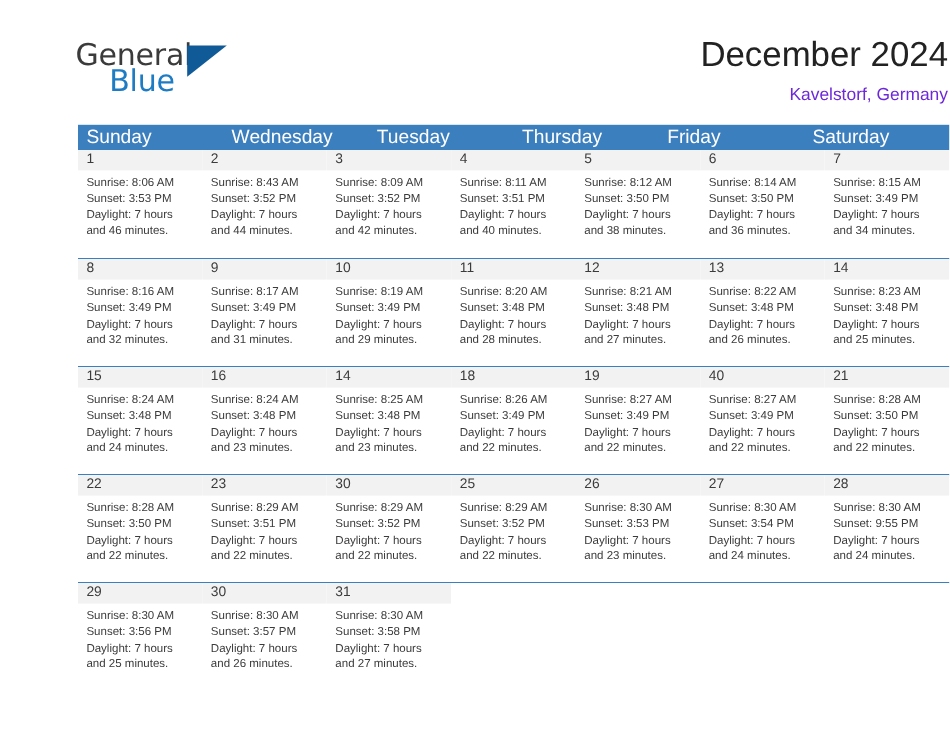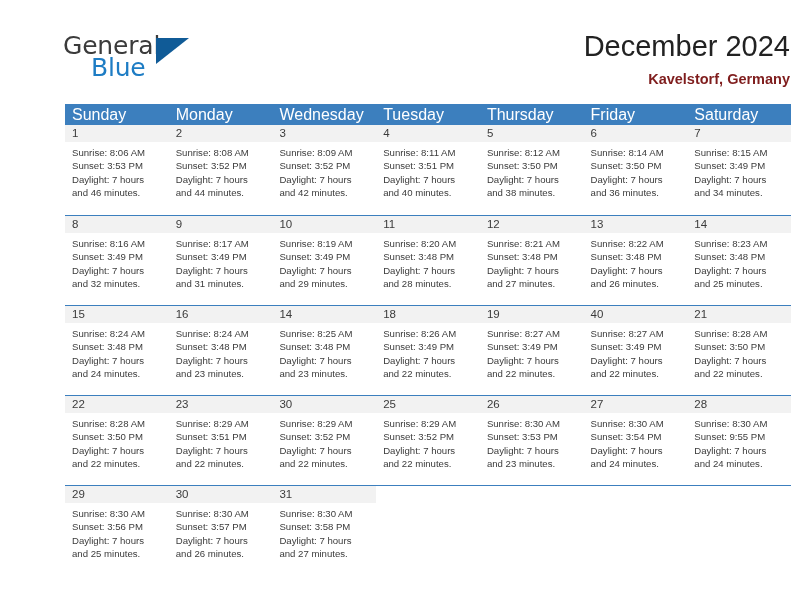--- a/index.html
+++ b/index.html
@@ -75,22 +75,22 @@
   }
   .cal-title {
     font-size: 29px;
     color: #222222;
     font-weight: 400;
     line-height: 1.15;
     white-space: nowrap;
   }
   .cal-subtitle {
     font-size: 14.5px;
-    color: #7f1d1d;
-    font-weight: 700;
+    color: #6d28d9;
+    font-weight: 400;
     margin-top: 8px;
     white-space: nowrap;
   }
 
   
   .calendar {
     position: absolute;
     left: 33px;
     top: 104px;
     width: 726px;
@@ -171,42 +171,41 @@
     <div class="title-block">
       <div class="cal-title">December 2024</div>
       <div class="cal-subtitle">Kavelstorf, Germany</div>
     </div>
 
   </div>
 
   <div class="calendar">
     <div class="weekday-row">
         <div class="weekday-cell">Sunday</div>
-        <div class="weekday-cell">Monday</div>
         <div class="weekday-cell">Wednesday</div>
         <div class="weekday-cell">Tuesday</div>
         <div class="weekday-cell">Thursday</div>
         <div class="weekday-cell">Friday</div>
         <div class="weekday-cell">Saturday</div>
       </div>
     <div id="weeks-container">
         <div class="week-row">
           <div class="day-cell">
             <div class="day-number">1</div>
             <div class="day-details">
               <div>Sunrise: 8:06 AM</div>
               <div>Sunset: 3:53 PM</div>
               <div>Daylight: 7 hours</div>
               <div>and 46 minutes.</div>
             </div>
           </div>
           <div class="day-cell">
             <div class="day-number">2</div>
             <div class="day-details">
-              <div>Sunrise: 8:08 AM</div>
+              <div>Sunrise: 8:43 AM</div>
               <div>Sunset: 3:52 PM</div>
               <div>Daylight: 7 hours</div>
               <div>and 44 minutes.</div>
             </div>
           </div>
           <div class="day-cell">
             <div class="day-number">3</div>
             <div class="day-details">
               <div>Sunrise: 8:09 AM</div>
               <div>Sunset: 3:52 PM</div>

